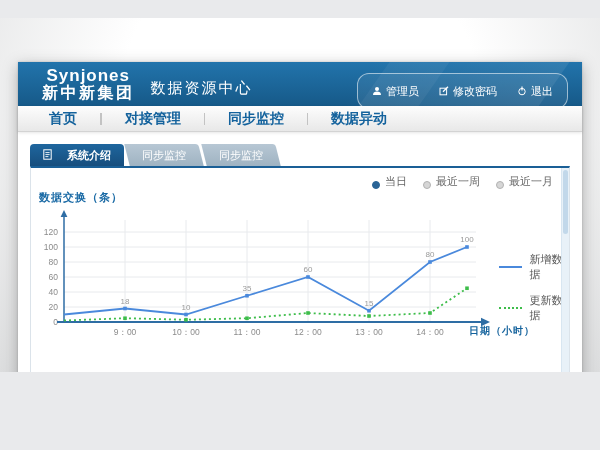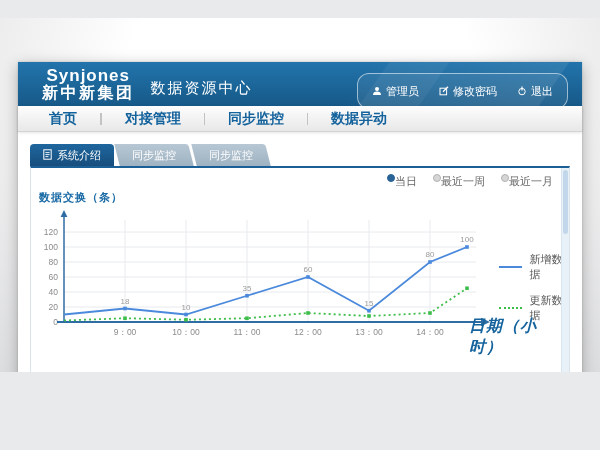--- a/index.html
+++ b/index.html
@@ -34,47 +34,47 @@
          box-shadow:0 1px 3px rgba(0,0,0,.10); }
   .nav-item { color:#15639d; font-weight:bold; font-size:14px; padding:0 23px; cursor:pointer; }
   .nav-item:first-child { margin-left:8px; }
   .nav-sep { width:1px; height:12px; background:#c3c3c3; }
 
   
   .app-body { position:relative; height:310px; background:#fff; }
   .tabs { position:absolute; left:12px; top:12px; height:22px; display:flex; align-items:flex-end; }
   .tab { height:22px; display:flex; align-items:center; font-size:11px; color:#fff; cursor:pointer; }
   .tab-active { background:linear-gradient(180deg,#1e669e,#174e7d); border-radius:4px 4px 0 0;
-                padding:0 13px; gap:5px; position:relative; z-index:3; font-weight:normal; }
+                padding:0 13px; gap:15px; position:relative; z-index:3; font-weight:bold; }
   .tab-inactive { background:linear-gradient(180deg,#b7c7d4,#9fb3c2); transform:skewX(14deg);
                   padding:0 15px; margin-left:3px; border-radius:0 3px 0 0; }
   .tab-inactive:first-of-type { margin-left:-5px; }
   .tab-inactive span { transform:skewX(-14deg); display:block; }
 
   
   .content { position:absolute; left:12px; top:34px; width:540px; height:270px; background:#fff;
              border:1px solid #dbe3ea; border-top:2px solid #1a5f96; }
 
   .radio-legend { position:absolute; top:6px; right:16px; display:flex; gap:16px; align-items:center; }
-  .radio-item { display:flex; align-items:flex-start; font-size:11px; color:#666; cursor:pointer; }
+  .radio-item { display:flex; align-items:flex-end; gap:5px; font-size:11px; color:#666; cursor:pointer; }
   .radio-dot { width:8px; height:8px; border-radius:50%; background:#d6d6d6; border:1px solid #b2b2b2; }
   .radio-item.selected .radio-dot { background:#2a6496; border-color:#2a6496; }
 
   .y-axis-label { position:absolute; left:8px; top:22px; color:#1a6aa5; font-size:11px;
                   font-weight:bold; letter-spacing:1px;font-family:Liberation Serif, serif; }
   #chart-svg { position:absolute; left:10px; top:40px; }
   .tick { font:8.5px "Liberation Sans","DejaVu Sans",sans-serif; fill:#8b8b8b; }
   .vlabel { font:8px "Liberation Sans","DejaVu Sans",sans-serif; fill:#9a9a9a; }
 
   .series-legend { position:absolute; left:468px; top:84px; display:flex; flex-direction:column; gap:11px; }
   .series-row { display:flex; align-items:center; gap:7px; font-size:11px; color:#555; }
   .swatch { width:26px; height:0; border-top:2px solid #999; }
 
-  .x-axis-title { position:absolute; left:438px; top:148px; color:#15639d; font-weight:bold;
-                  font-size:16px; letter-spacing:1px;font-style:italic; }
+  .x-axis-title { position:absolute; left:438px; top:156px; color:#15639d; font-weight:bold;
+                  font-size:10px; letter-spacing:1px; }
 
   .note { position:absolute; left:28px; top:206px; width:500px; font-size:10px; color:#8a8a8a;
           white-space:nowrap; overflow:hidden; }
   .note-prefix { color:#d9534f; }
 
   .scrollbar { position:absolute; right:0; top:0; bottom:0; width:8px; background:#e8f1f8;
                border-left:1px solid #d8e6f1; }
   .scroll-thumb { position:absolute; top:2px; left:1px; width:5px; height:64px; background:#c2d8ea;
                   border-radius:3px; cursor:pointer; }
 </style>

